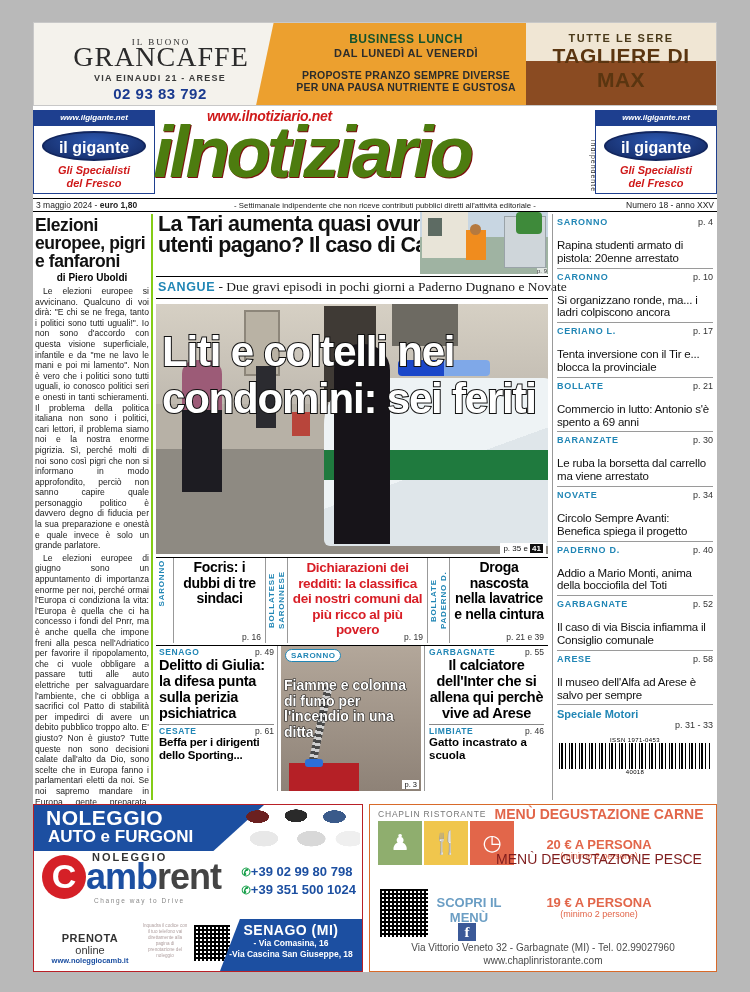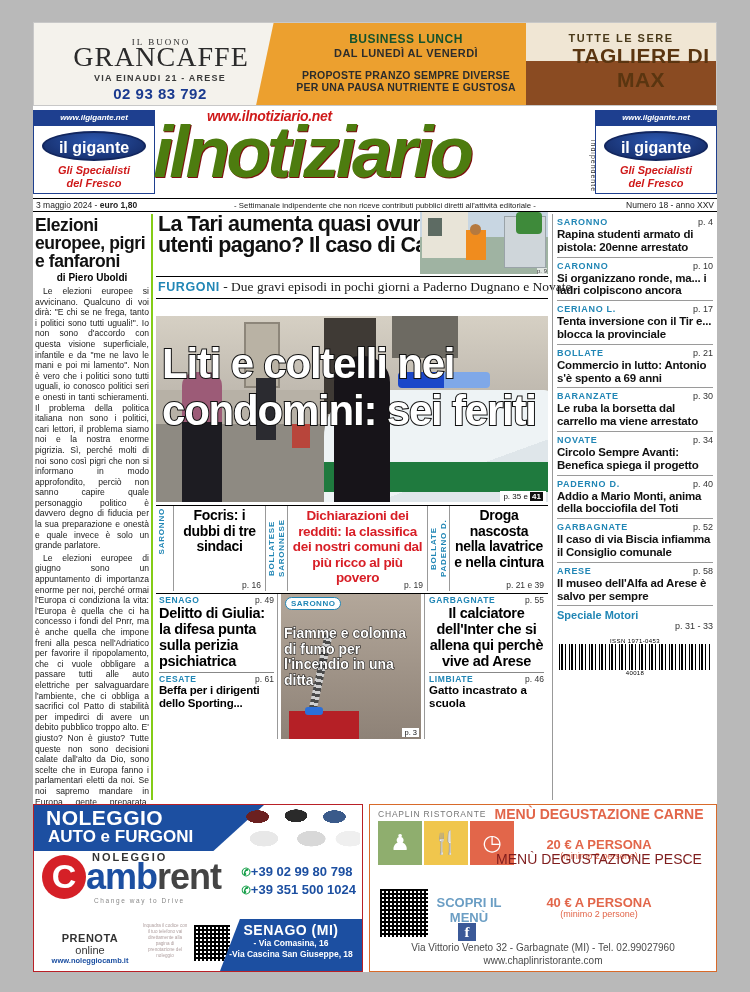--- a/index.html
+++ b/index.html
@@ -30,21 +30,21 @@
      background:#eca02f; transform:skewX(-12deg); }
   .ad-biz { width:240px; background:#eca02f; position:relative; color:#fff; text-align:center; }
   .ad-biz .t1 { margin-top:9px; font-size:12px; font-weight:bold; letter-spacing:0.5px; color:#14532d;}
   .ad-biz .t2 { font-size:11px; font-weight:bold; letter-spacing:0.4px; color:#2c2c2c; margin-top:1px;}
   .ad-biz .t3 { margin-top:10px; font-size:10.5px; font-weight:bold; color:#2c2c2c; line-height:12px; letter-spacing:0.2px;}
   .ad-max { flex:1; position:relative; overflow:hidden;
      background:linear-gradient(#f0e6d4 0 46%, #8a4b22 46% 100%); }
   .ad-max .m1 { position:absolute; top:9px; width:100%; text-align:center; font-size:11px;
      font-weight:bold; color:#4a3a1a; letter-spacing:1.5px;}
   .ad-max .m2 { position:absolute; top:21px; width:100%; text-align:center; font-size:21px;
-     font-weight:bold; color:#5a3510; letter-spacing:0.5px;margin-left:20px;}
+     font-weight:bold; color:#5a3510; letter-spacing:0.5px;}
   .ad-max .food { position:absolute; left:0; bottom:0; width:100%; height:46px;
      background:
        radial-gradient(ellipse 14px 7px at 12% 70%, #d4893f 60%, transparent 62%),
        radial-gradient(ellipse 12px 6px at 26% 55%, #b5632c 60%, transparent 62%),
        radial-gradient(ellipse 15px 8px at 40% 75%, #e0a765 60%, transparent 62%),
        radial-gradient(ellipse 11px 6px at 54% 50%, #8d2f2f 60%, transparent 62%),
        radial-gradient(ellipse 16px 8px at 68% 72%, #cf9050 60%, transparent 62%),
        radial-gradient(ellipse 12px 6px at 82% 55%, #a94d28 60%, transparent 62%),
        radial-gradient(ellipse 14px 7px at 94% 74%, #dda濃 60%, transparent 62%),
        linear-gradient(#7e4520, #5d3014);}
@@ -107,21 +107,21 @@
   .lead-pic .bin { position:absolute; right:2px; top:4px; width:42px; height:52px; background:#cfd6da; border:1px solid #9aa3a8;}
   .lead-pic .grn { position:absolute; right:6px; top:0px; width:26px; height:22px; background:#3e8a3a; border-radius:4px;}
   .lead-pic .pg  { position:absolute; right:1px; bottom:0px; font-size:6px; color:#333; background:rgba(255,255,255,.7);}
 
   .sangue { border-top:1px solid #000; border-bottom:1px solid #000; padding:2px 2px 3px 2px;
      font-family:"Liberation Serif", serif; font-size:13.5px; color:#1a1a1a; white-space:nowrap;}
   .sangue b { color:#2186b5; font-family:"Liberation Sans",sans-serif; font-size:12.5px;
      letter-spacing:0.6px;}
 
   
-  .hero { position:relative; height:186px; margin-top:17px; overflow:hidden;
+  .hero { position:relative; height:250px; margin-top:5px; overflow:hidden;
      background:linear-gradient(#cfc8bd 0 34%, #b7b1a6 34% 58%, #8e8a82 58% 100%); }
   .hero .wall { position:absolute; left:0; top:0; width:100%; height:40%;
      background:linear-gradient(#d6d0c4, #c0bab0);}
   .hero .door { position:absolute; left:168px; top:2px; width:52px; height:96px; background:#3f3a35;}
   .hero .door2{ position:absolute; left:88px; top:6px; width:36px; height:66px; background:#b9b2a4; border:2px solid #8d867a;}
   .hero .gate { position:absolute; left:236px; top:0px; width:66px; height:42px; background:#6d6a62;}
   .hero .car  { position:absolute; right:-6px; top:74px; width:230px; height:168px;
      background:linear-gradient(160deg,#eef3f5 0 52%, #dfe6ea 52% 100%);
      border-radius:46px 10px 6px 6px; }
   .hero .carstripe { position:absolute; right:-6px; top:146px; width:230px; height:30px; background:#1f7a3e;}
@@ -176,21 +176,21 @@
   .cellC .sep { border-top:1px solid #888; margin:3px 0 1px 0;}
   .cellC p.sm { font-size:11.5px; font-weight:bold; line-height:13px;}
 
   
   .news { padding:0 4px; }
   .news .it { border-bottom:1px solid #9a9a9a; padding:3px 0 3px 0;}
   .news .it:last-child{ border-bottom:none; }
   .news .hd { font-size:9px; font-weight:bold; color:#2186b5; letter-spacing:0.7px;
      display:flex; justify-content:space-between;}
   .news .hd .p { color:#333; font-weight:normal; letter-spacing:0;}
-  .news .ti { font-size:11.5px; font-weight:bold; line-height:12.8px; letter-spacing:-0.2px; color:#111; margin-top:1px;}
+  .news .ti { font-size:11.5px; font-weight:normal; line-height:12.8px; letter-spacing:-0.2px; color:#111; margin-top:12px;}
   .news .spec { font-size:11px; font-weight:bold; color:#2186b5; }
   .news .spec .p2 { display:block; text-align:right; color:#333; font-weight:normal; font-size:9px;}
   .barcode { margin-top:4px; text-align:center; }
   .barcode .bars { height:26px; margin:0 6px;
      background:repeating-linear-gradient(90deg,#000 0 1px, #fff 1px 2px, #000 2px 4px, #fff 4px 6px,
      #000 6px 7px, #fff 7px 10px);}
   .barcode .issn{ font-size:6px; letter-spacing:0.4px;}
 
   
   .botads { position:absolute; left:0; top:782px; width:684px; height:168px; display:flex; gap:6px;}
@@ -346,21 +346,21 @@
           <div class="wndw"></div>
           <div class="bin"></div>
           <div class="grn"></div>
           <div class="man"></div>
           <div class="head"></div>
           <div class="pg">p. 9</div>
         </div>
       </div>
 
       <div class="sangue">
-        <b>FURGONI</b>
+        <b>SANGUE</b>
         <span>- Due gravi episodi in pochi giorni a Paderno Dugnano e Novate</span>
       </div>
 
       <div class="hero">
         <div class="wall"></div>
         <div class="door2"></div>
         <div class="door"></div>
         <div class="gate"></div>
         <div class="car"></div>
         <div class="carstripe"></div>
@@ -561,21 +561,21 @@
       <div class="name">CHAPLIN RISTORANTE</div>
       <div class="icons">
         <div class="i1">♟</div>
         <div class="i2">🍴</div>
         <div class="i3">◷</div>
       </div>
       <div class="mtitle">MENÙ DEGUSTAZIONE CARNE</div>
       <div class="msub">20 € A PERSONA</div>
       <div class="mnote">(minimo 2 persone)</div>
       <div class="mtitle2">MENÙ DEGUSTAZIONE PESCE</div>
-      <div class="msub2">40 € A PERSONA</div>
+      <div class="msub2">19 € A PERSONA</div>
       <div class="mnote2">(minimo 2 persone)</div>
       <div class="qr2"></div>
       <div class="scopri">SCOPRI IL MENÙ</div>
       <div class="fb">f</div>
       <div class="foot">
         <div>Via Vittorio Veneto 32 - Garbagnate (MI) - Tel. 02.99027960</div>
         <div>www.chaplinristorante.com</div>
       </div>
     </div>
   </div>

